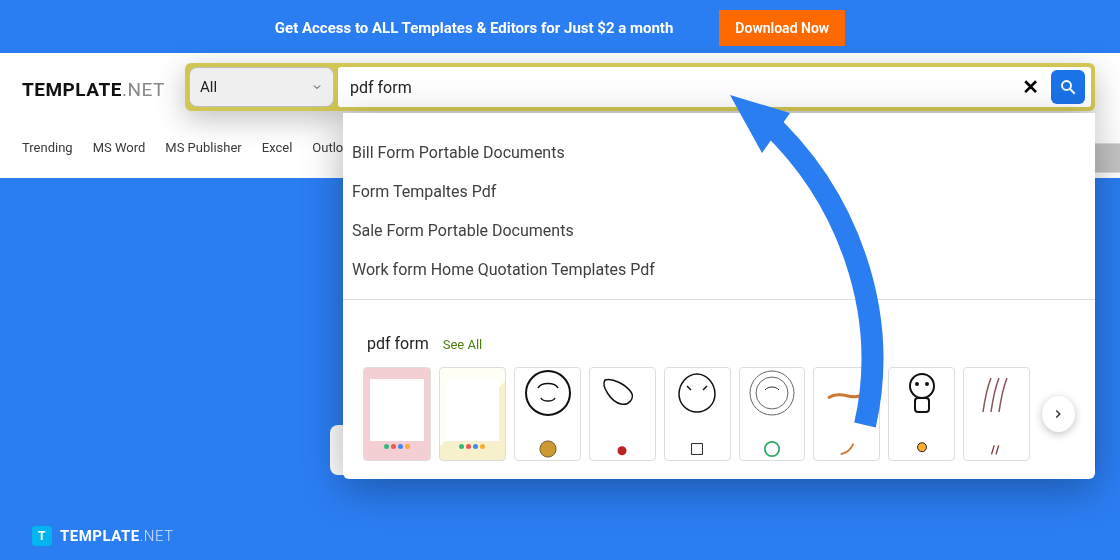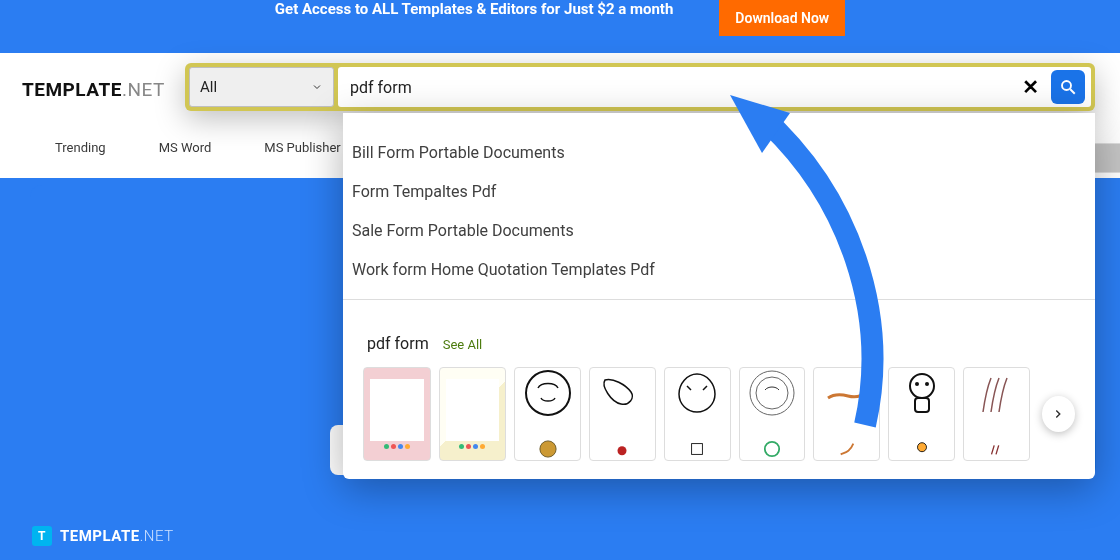--- a/index.html
+++ b/index.html
@@ -1,27 +1,27 @@
 <!DOCTYPE html>
 <html><head>
 <meta charset="utf-8">
 <style>
   * { margin: 0; padding: 0; box-sizing: border-box; font-family: -apple-system, BlinkMacSystemFont, "Segoe UI", Roboto, Arial, sans-serif; }
   body { width: 1120px; height: 560px; background: #2b7df2; overflow: hidden; position: relative; }
-  .promo-bar { position: absolute; top: 0; left: 0; right: 0; height: 55px; background: #2b7df2; display: flex; align-items: flex-start; justify-content: center; gap: 46px; color: #fff; }
+  .promo-bar { position: absolute; top: 0; left: 0; right: 0; height: 55px; background: #2b7df2; display: flex; align-items: center; justify-content: center; gap: 46px; color: #fff; }
   .promo-text { font-size: 15px; font-weight: 700; }
   .promo-btn { background: #ff6a00; color: #fff; padding: 10px 16px; border: none; font-size: 14px; font-weight: 600; cursor: pointer; }
   .white-area { position: absolute; top: 53px; left: 0; right: 0; height: 125px; background: #fff; }
   .logo { position: absolute; top: 78px; left: 22px; font-size: 19px; font-weight: 700; letter-spacing: .5px; color: #111; }
   .logo-net { font-weight: 400; color: #888; }
   .nav-row { position: absolute; top: 140px; left: 22px; right: 22px; display: flex; gap: 20px; font-size: 13px; color: #3a3a3a; }
-  .nav-row span { cursor: pointer; margin-left: 33px; }
+  .nav-row span { cursor: pointer; }
   .nav-right { margin-left: auto; }
   .search-frame { position: absolute; top: 63px; left: 185px; width: 910px; height: 48px; background: #d1c653; border-radius: 6px; padding: 4px; display: flex; gap: 4px; box-shadow: 0 8px 30px rgba(0,0,0,.25); }
-  .filter { width: 145px; background: #efefef; border: 1px solid #bfbfbf; border-radius: 3px; display: flex; align-items: center; padding: 0 10px; font-size: 15px; color: #222; justify-content: space-between; cursor: pointer; }
+  .filter { width: 145px; background: #efefef; border: 1px solid #bfbfbf; border-radius: 8px; display: flex; align-items: center; padding: 0 10px; font-size: 15px; color: #222; justify-content: space-between; cursor: pointer; }
   .filter svg { width: 12px; height: 12px; }
   .search-bar { flex: 1; background: #fff; border-radius: 3px; display: flex; align-items: center; padding: 0 6px 0 12px; gap: 8px; }
   .search-input { flex: 1; border: none; outline: none; font-size: 16px; color: #222; background: transparent; }
   .clear-x { font-size: 20px; font-weight: 700; cursor: pointer; padding: 0 4px; }
   .search-btn { width: 34px; height: 34px; border-radius: 6px; background: #1a73e8; display: flex; align-items: center; justify-content: center; cursor: pointer; }
   .search-btn svg { width: 18px; height: 18px; stroke: #fff; fill: none; stroke-width: 2.5; }
   .dropdown { position: absolute; top: 113px; left: 343px; width: 752px; background: #fff; box-shadow: 0 10px 40px rgba(0,0,0,.3); border-radius: 0 0 6px 6px; overflow: hidden; }
   .scrollbar { position: absolute; top: 113px; right: 25px; width: 14px; height: 218px; background: #f0f0f0; border-left: 1px solid #e4e4e4; }
   .scrollbar::before { content:""; position:absolute; top:2px; left:2px; right:2px; bottom:2px; background:#fff; }
   .scrollbar .thumb { position:absolute; top:30px; left:2px; right:2px; height:30px; background:#c4c4c4; border-radius:2px; }

